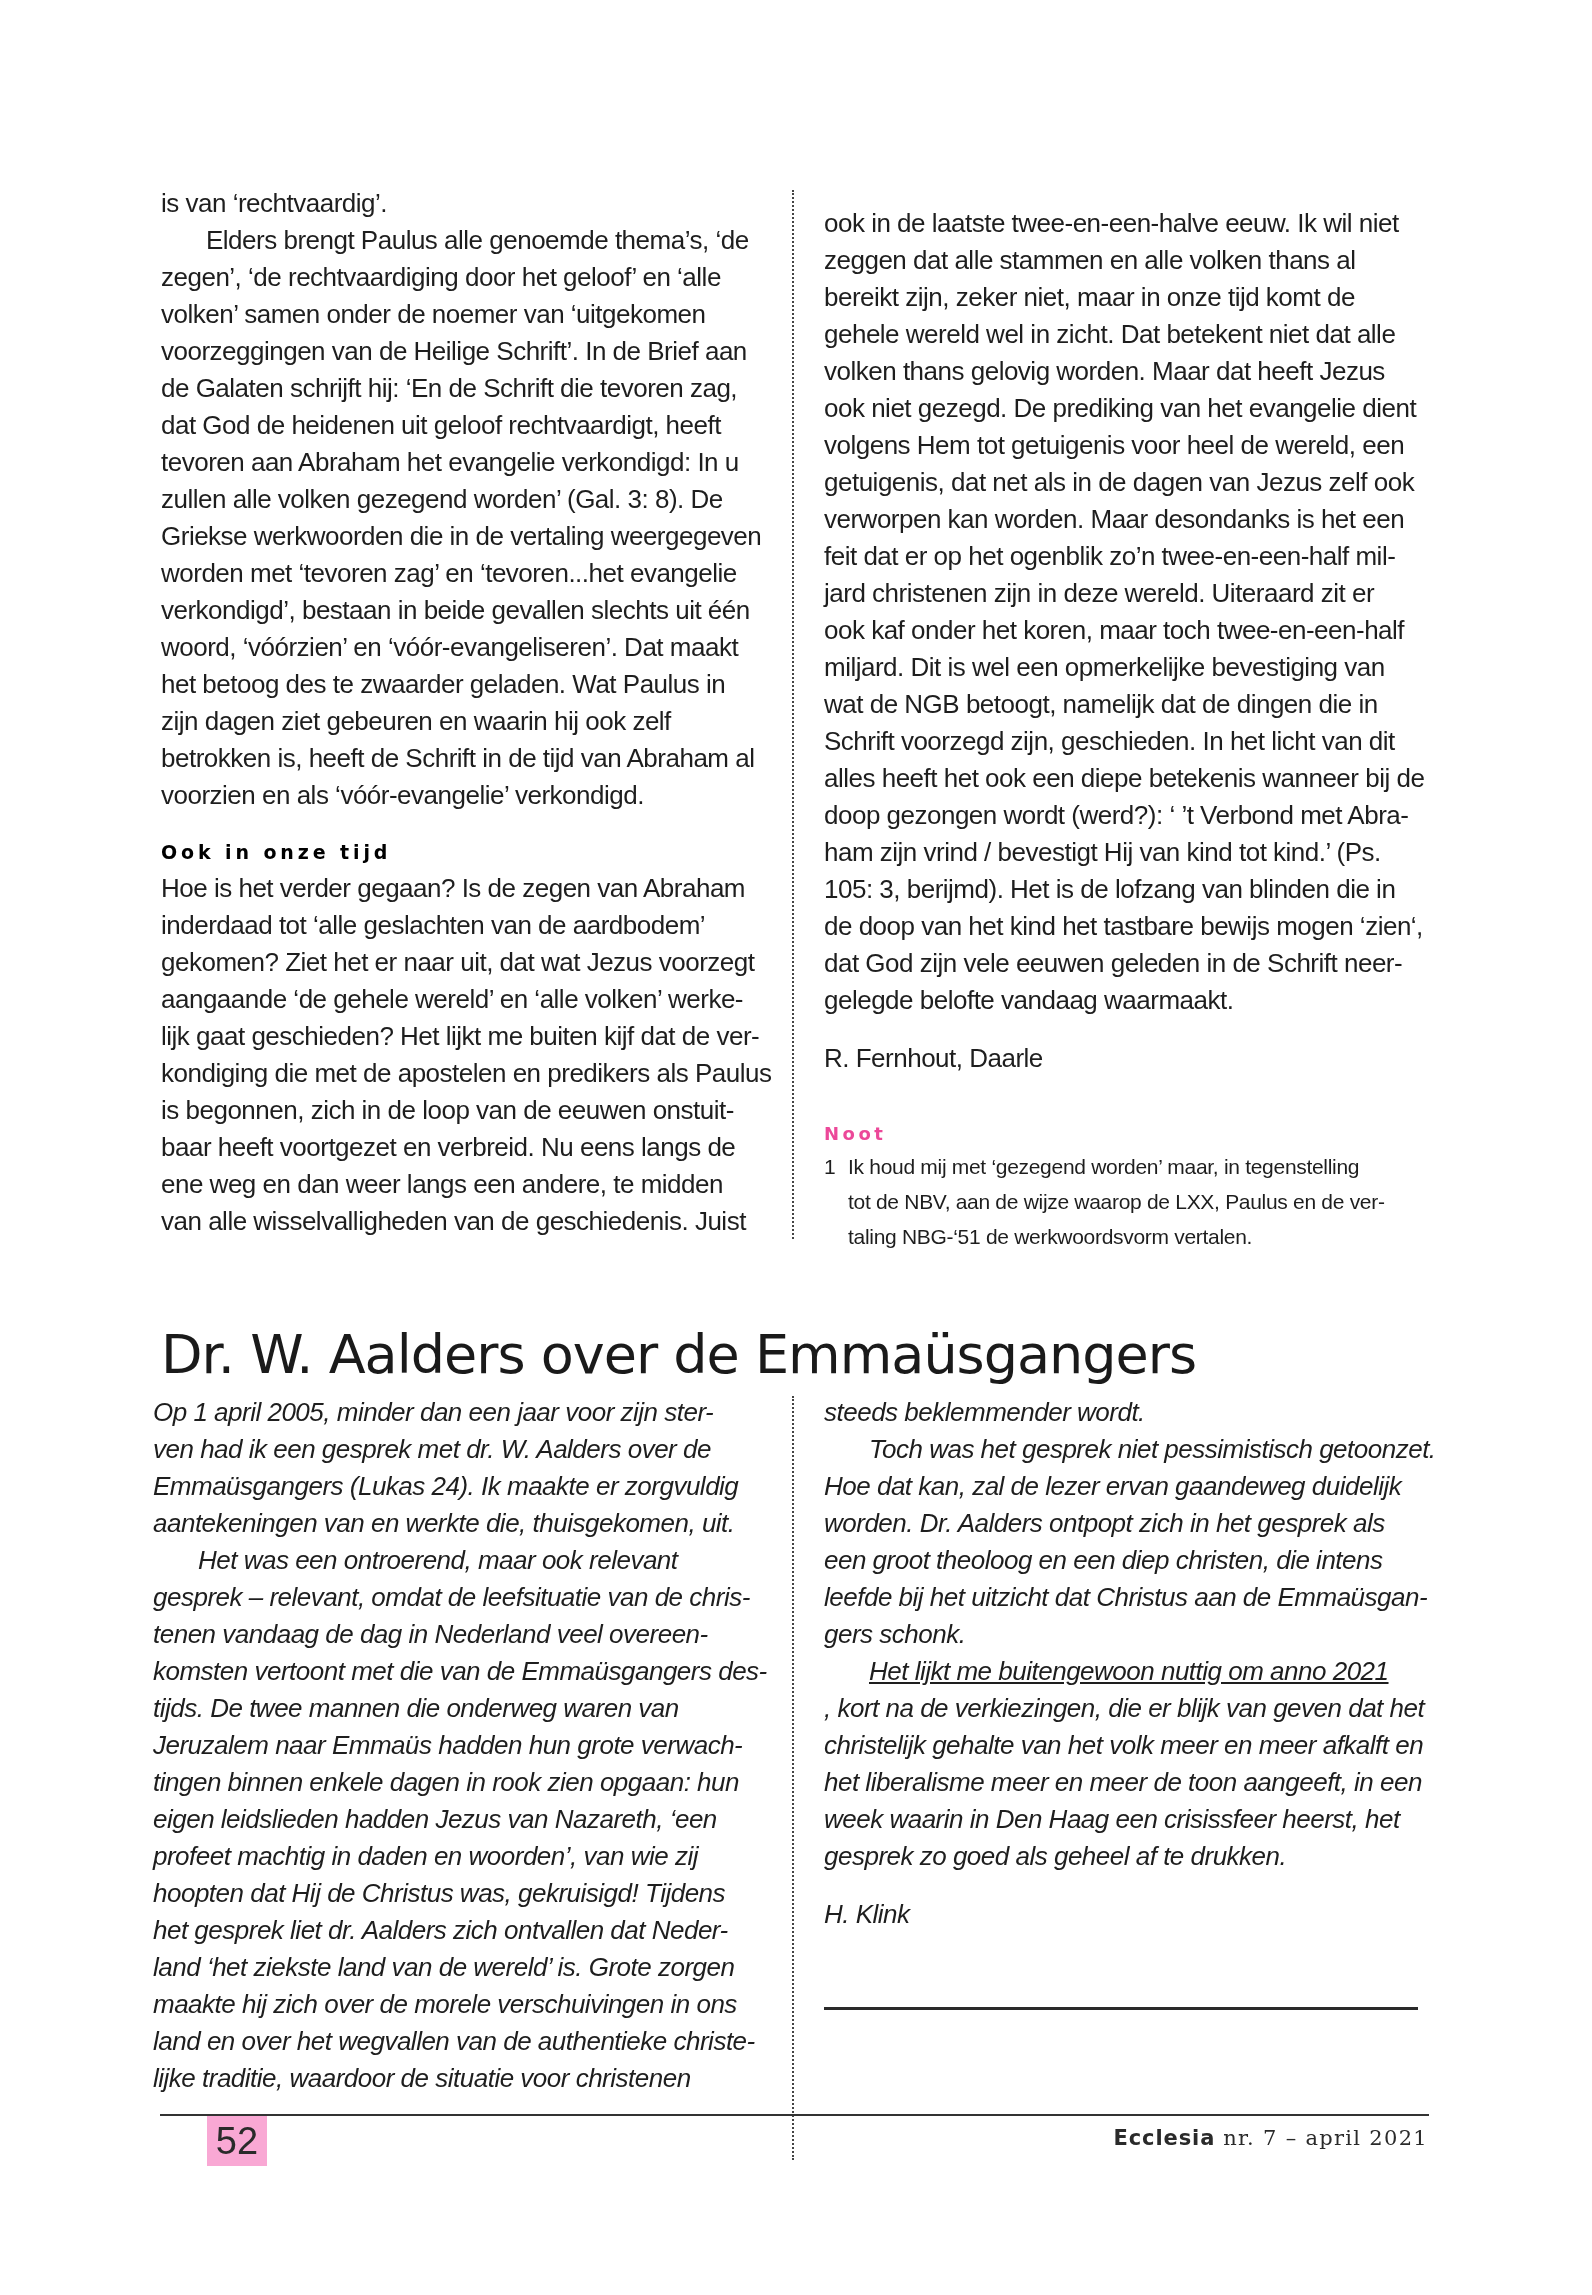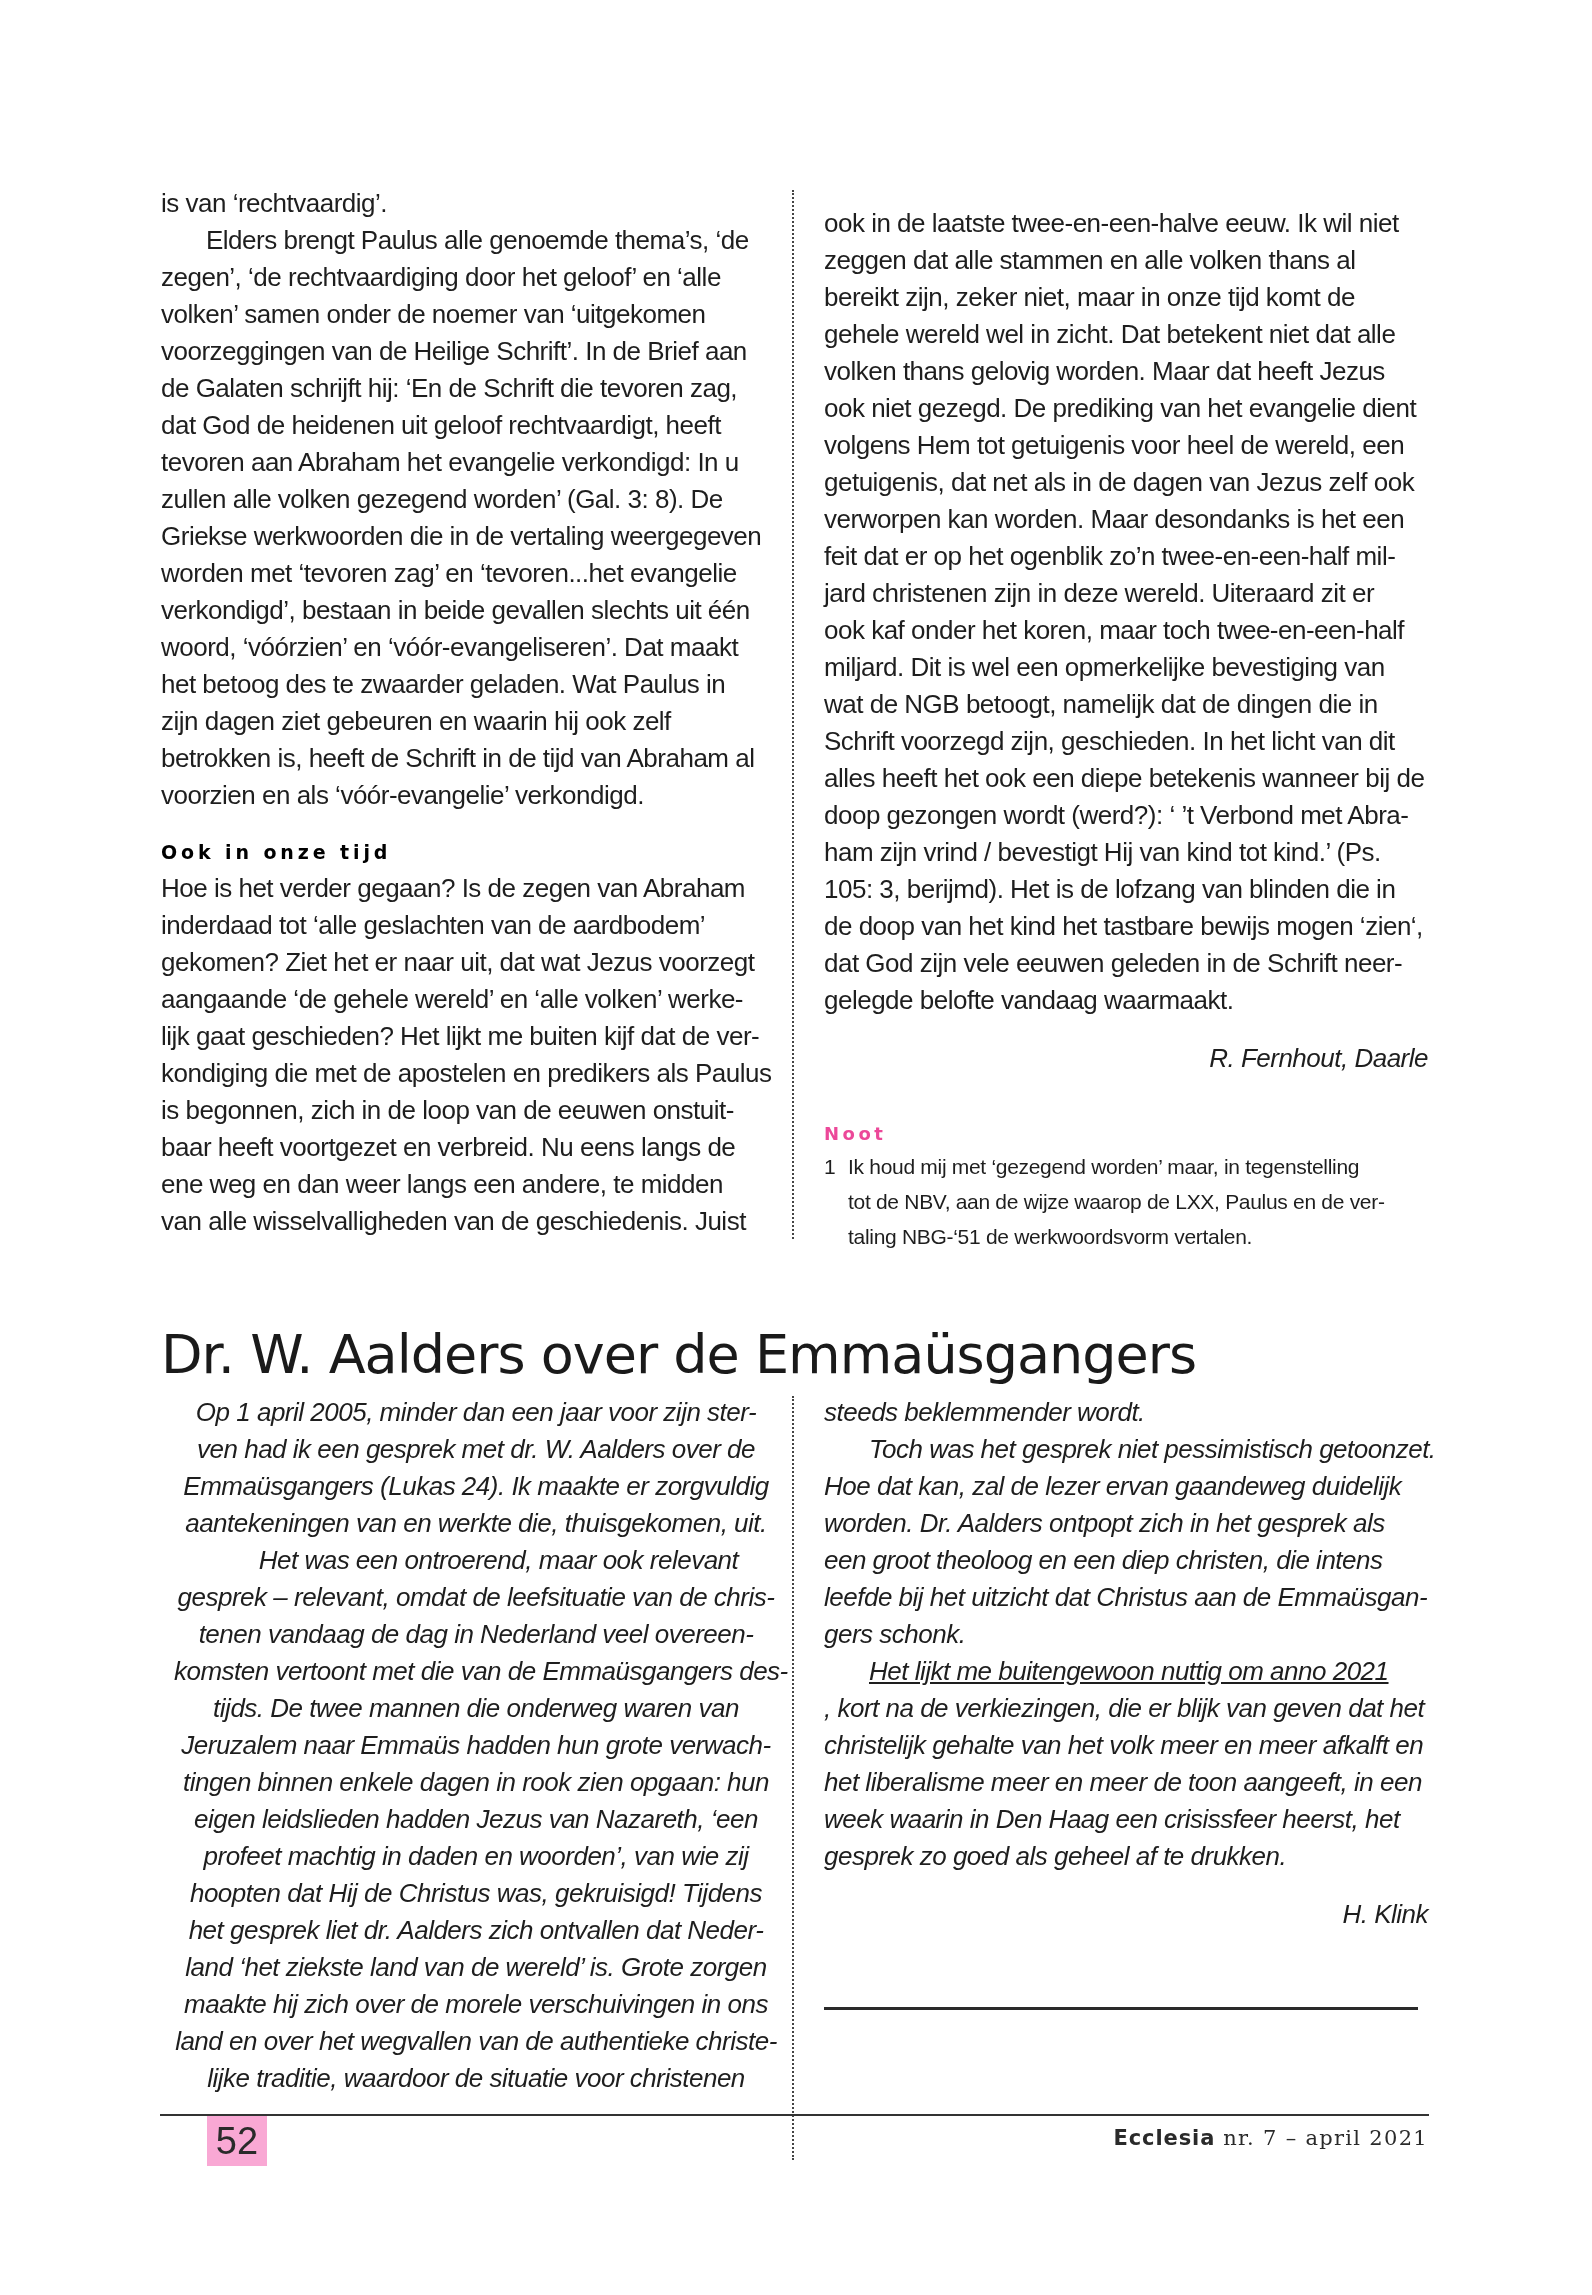--- a/index.html
+++ b/index.html
@@ -8,34 +8,34 @@
 
   .col { position: absolute; font-family: "Liberation Sans", sans-serif; font-size: 26px; line-height: 37px; letter-spacing: -0.5px; }
   .col p { margin: 0; }
   .col .indent { text-indent: 45px; }
   .col .line { display: block; white-space: nowrap; }
 
   .top-left { left: 161px; top: 185px; width: 604px; }
   .top-right { left: 824px; top: 185px; width: 604px; }
 
   .subhead { font-family: "DejaVu Sans", sans-serif; font-weight: bold; font-size: 19px; letter-spacing: 3.9px; line-height: 35px; margin-top: 21px !important; color: #000000; }
-  .signature { text-align: right; margin-top: 21px !important; font-style: italic; }
+  .signature { margin-top: 21px !important; }
 
   .note-head { font-family: "DejaVu Sans", sans-serif; font-weight: bold; font-size: 18px; letter-spacing: 3.5px; margin-top: 41px !important; line-height: 31px; color: #ec4899; }
   .note { display: flex; font-size: 21px; line-height: 35px; letter-spacing: -0.3px; }
   .note-num { width: 24px; flex: none; }
   .note-text { flex: 1; }
 
   .divider-dotted { position: absolute; left: 792px; width: 0; border-left: 2.6px dotted #444; }
   .div-top { top: 190px; height: 1049px; }
   .div-bottom { top: 1396px; height: 764px; }
 
   .title { position: absolute; left: 161px; top: 1284px; font-family: "DejaVu Sans", sans-serif; font-size: 54px; letter-spacing: -1px; font-weight: 500; color: #1a1a1a; white-space: nowrap; line-height: 69px; }
 
-  .bot-left { left: 174px; top: 1394px; width: 604px; font-style: italic; text-align: center; }
+  .bot-left { left: 153px; top: 1394px; width: 604px; font-style: italic; }
   .bot-right { left: 824px; top: 1394px; width: 604px; font-style: italic; }
 
   .endrule { position: absolute; left: 824px; top: 2007px; width: 594px; height: 2.6px; background: #2a2a2a; }
 
   .footer-rule { position: absolute; left: 160px; top: 2114px; width: 1269px; height: 1.7px; background: #333; }
   .page-box { position: absolute; left: 207px; top: 2116px; width: 60px; height: 50px; background: #f9a8d4; display: flex; align-items: center; justify-content: center; font-family: "Liberation Sans", sans-serif; font-size: 38px; color: #2a2a2a; }
   .masthead { position: absolute; right: 164px; top: 2126px; font-family: "DejaVu Serif", serif; font-size: 21px; letter-spacing: 1.3px; color: #2a2a2a; white-space: nowrap; }
   .masthead .brand { font-family: "DejaVu Sans", sans-serif; font-weight: bold; letter-spacing: 0.9px; }
 </style>
 </head>

